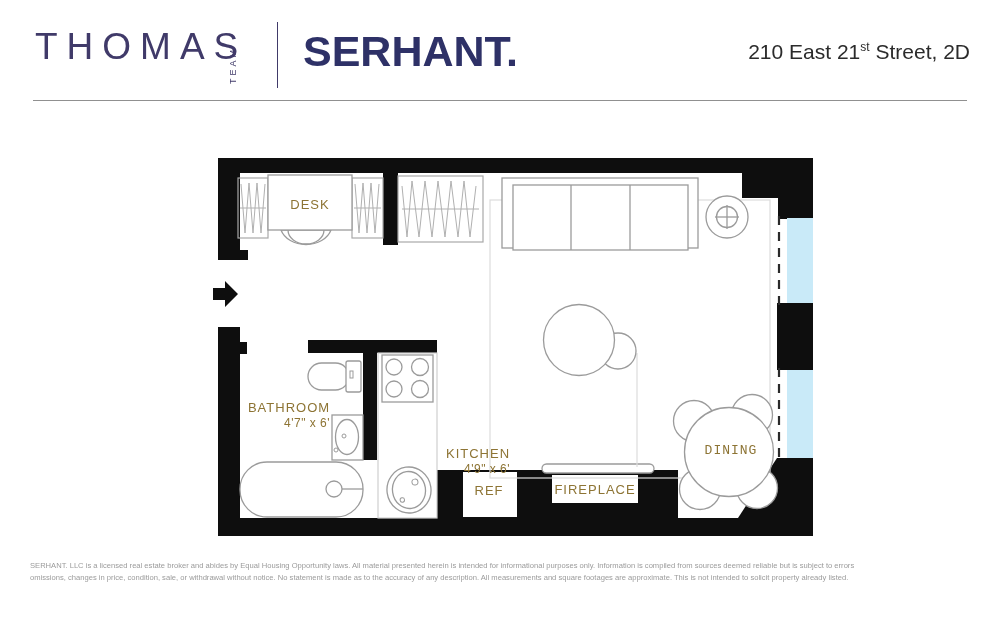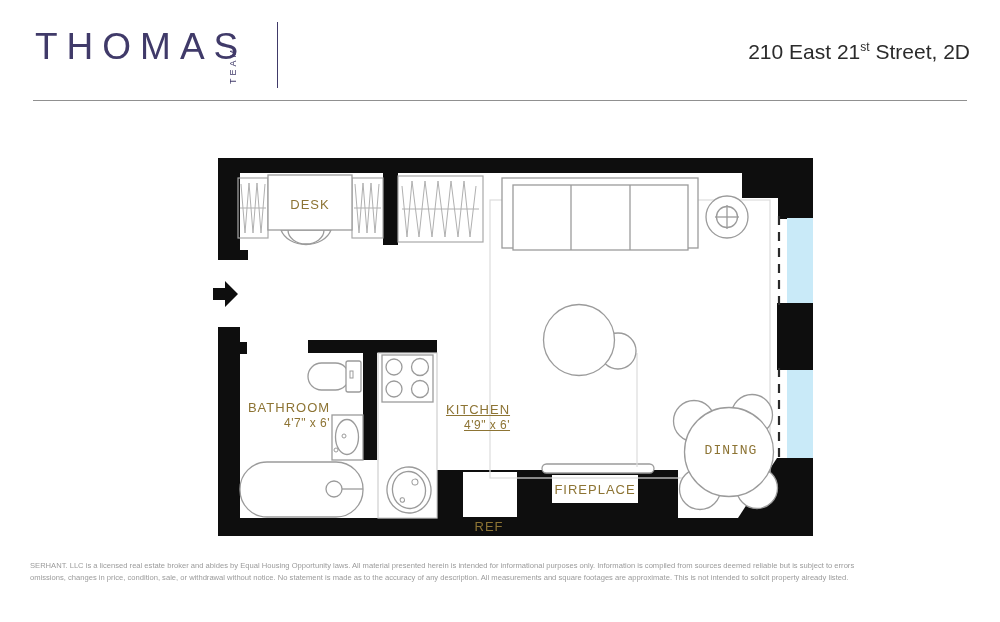--- a/index.html
+++ b/index.html
@@ -30,20 +30,21 @@
         line-height:1.55;color:#9b9b9b;}
 </style>
 </head>
 <body>
 
 <div id="page">
 
   <div class="brand-primary">THOMAS</div>
   <div class="brand-secondary">TEAM</div>
   <div class="brand-divider"></div>
+  <div class="brand-partner">SERHANT.</div>
   <div class="address"><span>210 East 21</span><sup>st</sup><span> Street, 2D</span></div>
   <div class="header-rule"></div>
 
   <svg class="plan-svg" width="1000" height="622" viewBox="0 0 1000 622">
 
     <g fill="#0e0e0e" stroke="none">
       <rect x="218" y="158" width="595" height="15"></rect>
       <rect x="742" y="173" width="71" height="25"></rect>
       <rect x="778" y="197" width="35" height="22"></rect>
       <rect x="777" y="303" width="36" height="67"></rect>
@@ -162,26 +163,26 @@
     <polygon fill="#0e0e0e" points="213,288 225,288 225,281 238,294 225,307 225,300 213,300"></polygon>
   </svg>
 
   <div class="room-label" style="left:310px;top:197px;">DESK</div>
 
   <div class="room-label" style="left:289px;top:400px;">
     <div>BATHROOM</div>
     <div class="dims">4'7" x 6'</div>
   </div>
 
-  <div class="room-label" style="left:478px;top:402px;text-decoration:underline;">
+  <div class="room-label" style="left:478px;top:446px;">
     <div>KITCHEN</div>
     <div class="dims">4'9" x 6'</div>
   </div>
 
-  <div class="room-label" style="left:489px;top:483px;margin-top:36px;">REF</div>
+  <div class="room-label" style="left:489px;top:483px;">REF</div>
 
   <div class="room-label" style="left:595px;top:482px;">FIREPLACE</div>
 
   <div class="room-label" style="left:731px;top:443px;font-family:Liberation Mono, monospace;">DINING</div>
 
   <div class="disclaimer">
     <div>SERHANT. LLC is a licensed real estate broker and abides by Equal Housing Opportunity laws. All material presented herein is intended for informational purposes only. Information is compiled from sources deemed reliable but is subject to errors</div>
     <div>omissions, changes in price, condition, sale, or withdrawal without notice. No statement is made as to the accuracy of any description. All measurements and square footages are approximate. This is not intended to solicit property already listed.</div>
   </div>
 

